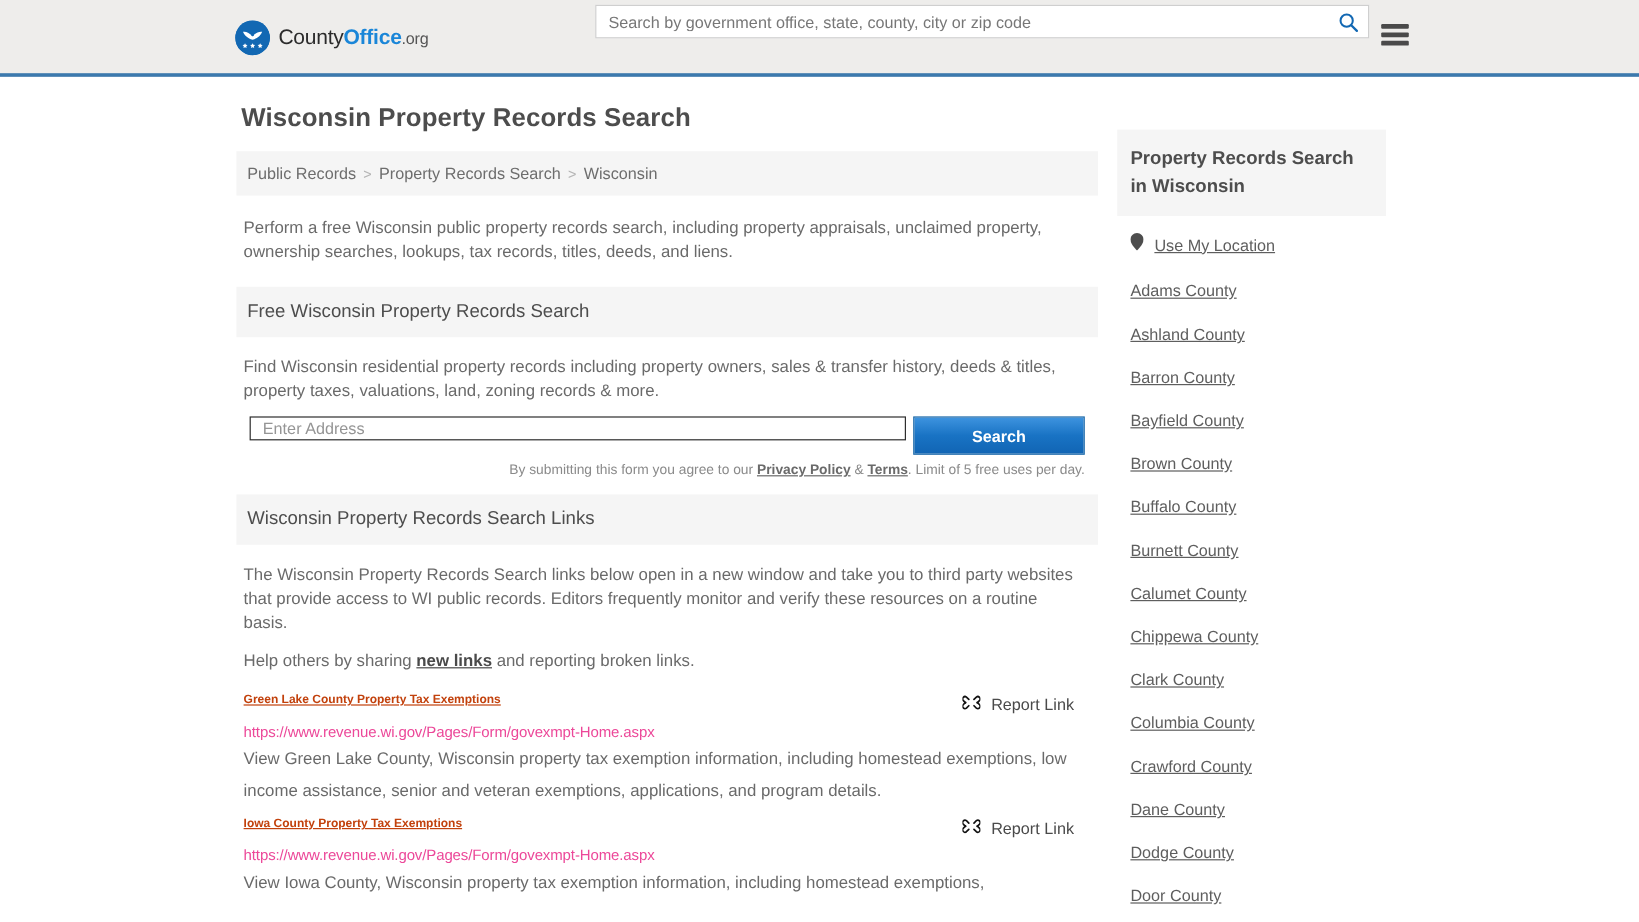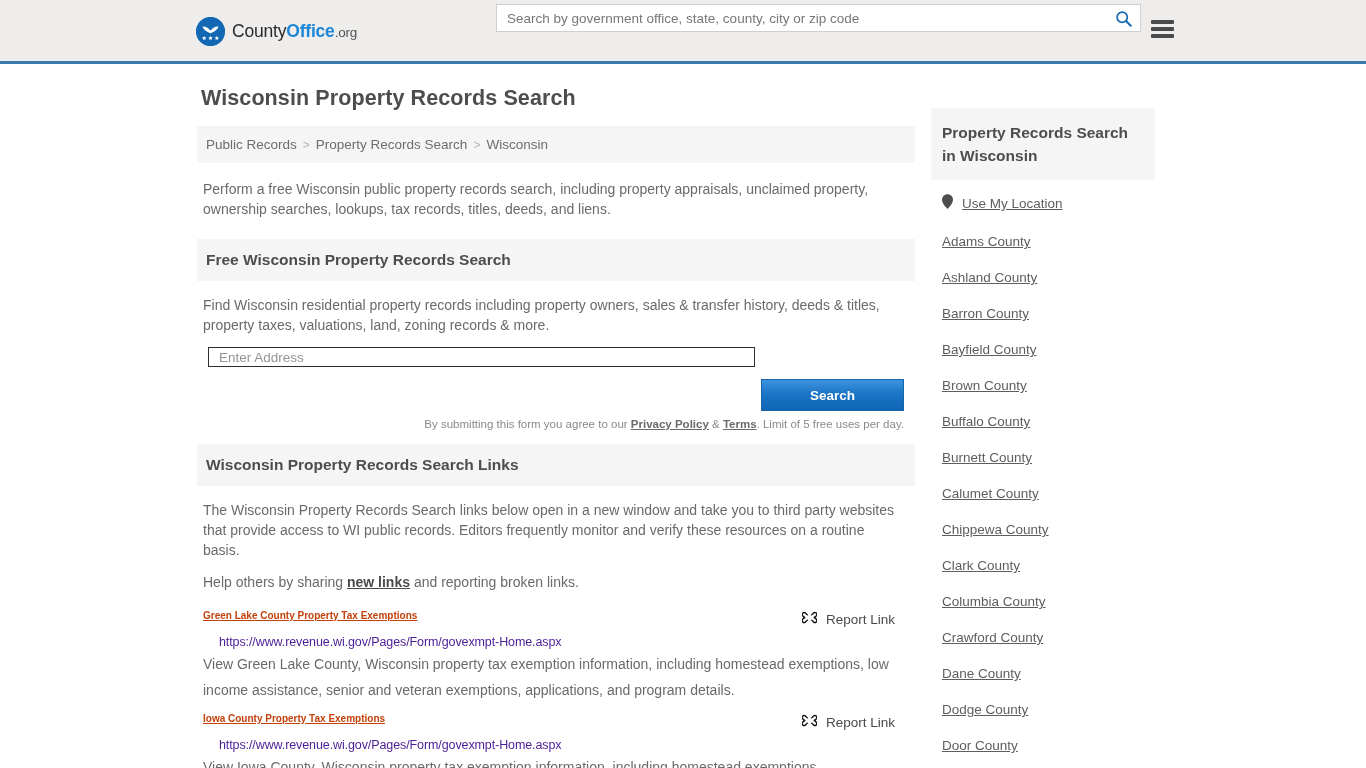--- a/index.html
+++ b/index.html
@@ -152,21 +152,21 @@
     line-height: 20px;
     color: #6a6a6a;
     padding: 16px 6px 6px 6px;
     max-width: 700px;
   }
 
   .section-head {
     background: #f5f5f5;
     padding: 12px 9px;
     font-size: 15.5px;
-    font-weight: 700;
+    font-weight: 400;
     color: #4d4d4d;
     margin-top: 14px;
   }
 
   .section-body {
     padding: 14px 6px 0 6px;
   }
   .section-body p {
     margin: 0 12px 12px 0;
     font-size: 14px;
@@ -201,21 +201,20 @@
     width: 143px;
     height: 32px;
     margin-left: 6px;
     border: 1px solid #1565a8;
     background: linear-gradient(to bottom, #3d93df 0%, #1973c4 50%, #1165b4 100%);
     color: #ffffff;
     font-size: 13.5px;
     font-weight: 700;
     cursor: pointer;
     font-family: "Liberation Sans", sans-serif;
-    margin-top: 32px;
   }
   .form-note {
     text-align: right;
     font-size: 11.5px;
     color: #8a8a8a;
     padding: 7px 5px 0 0;
   }
   .form-note a {
     color: #6a6a6a;
     text-decoration: underline;
@@ -243,24 +242,23 @@
     align-items: center;
     gap: 9px;
     font-size: 13.5px;
     color: #4a4a4a;
     cursor: pointer;
     white-space: nowrap;
     padding-right: 14px;
   }
   .result-url {
     font-size: 12.5px;
-    color: #4c1d95;
+    color: #ec4899;
     margin-top: 7px;
     letter-spacing: -0.1px;
-    margin-left: 16px;
   }
   .result-desc {
     font-size: 14px;
     line-height: 26px;
     color: #6a6a6a;
     margin-top: 2px;
     max-width: 712px;
   }
 
   

